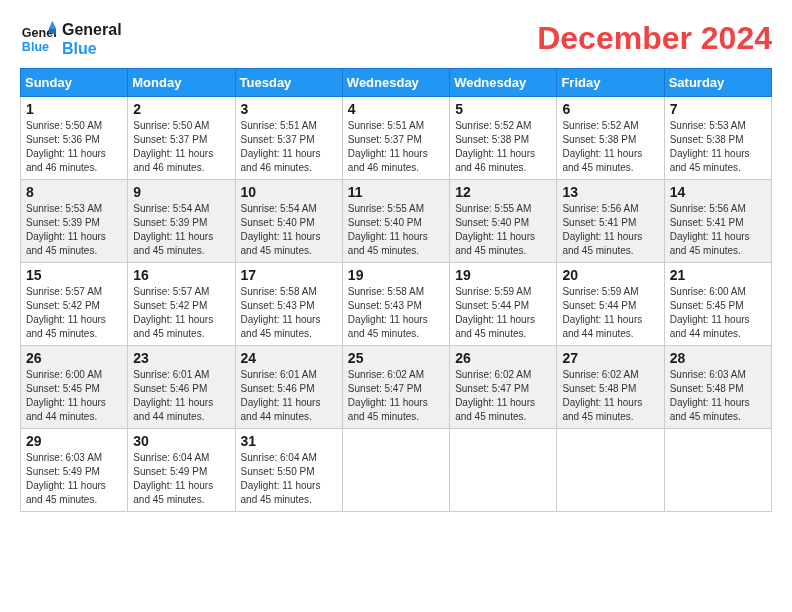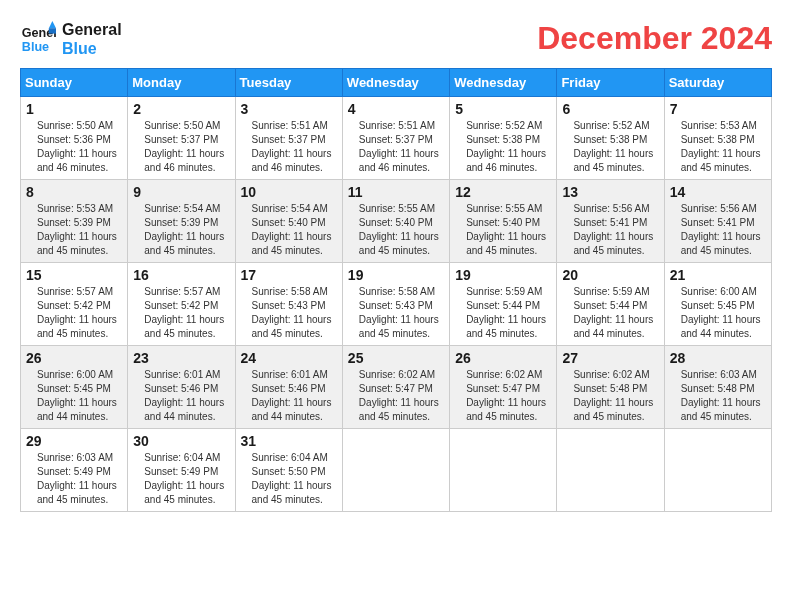--- a/index.html
+++ b/index.html
@@ -63,21 +63,20 @@
       font-size: 14px;
       font-weight: bold;
       color: #1a1a1a;
       display: block;
       margin-bottom: 2px;
     }
     .day-info {
       font-size: 10px;
       color: #333;
       line-height: 1.4;
-      margin-left: 11px;
     }
     .empty-cell {
       background: #f5f5f5;
     }
     .row-shaded td {
       background: #f0f0f0;
     }
     .row-white td {
       background: #fff;
     }

